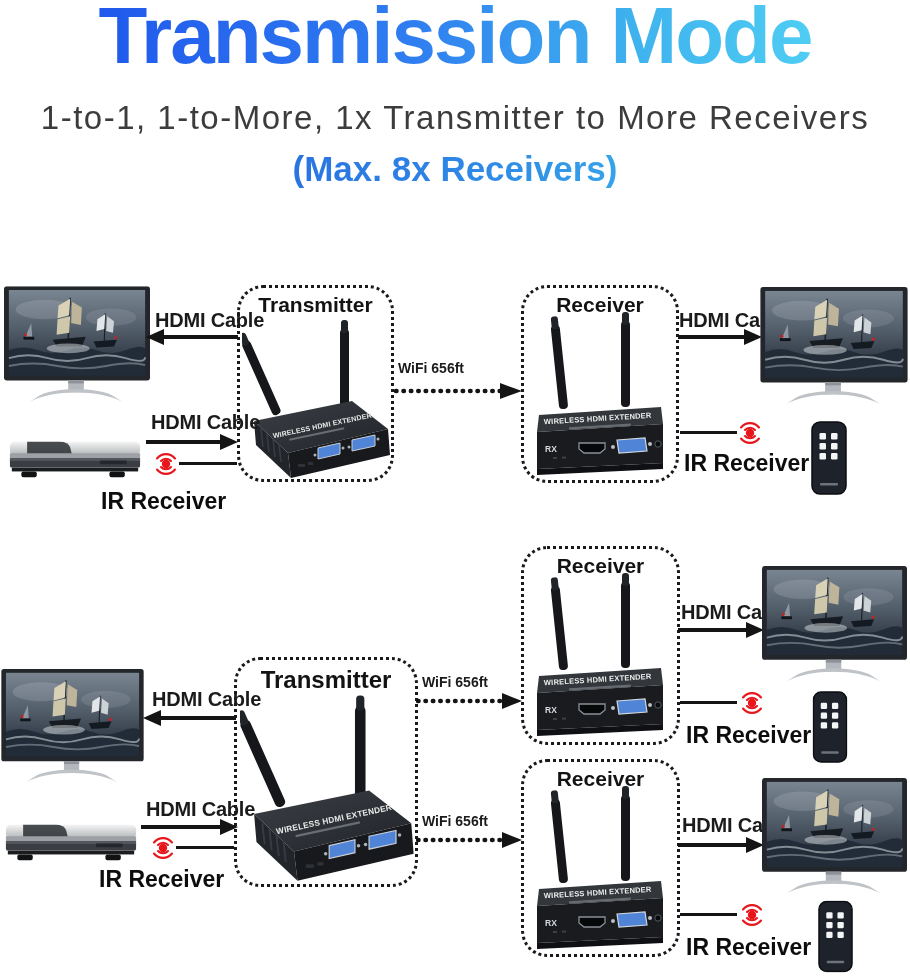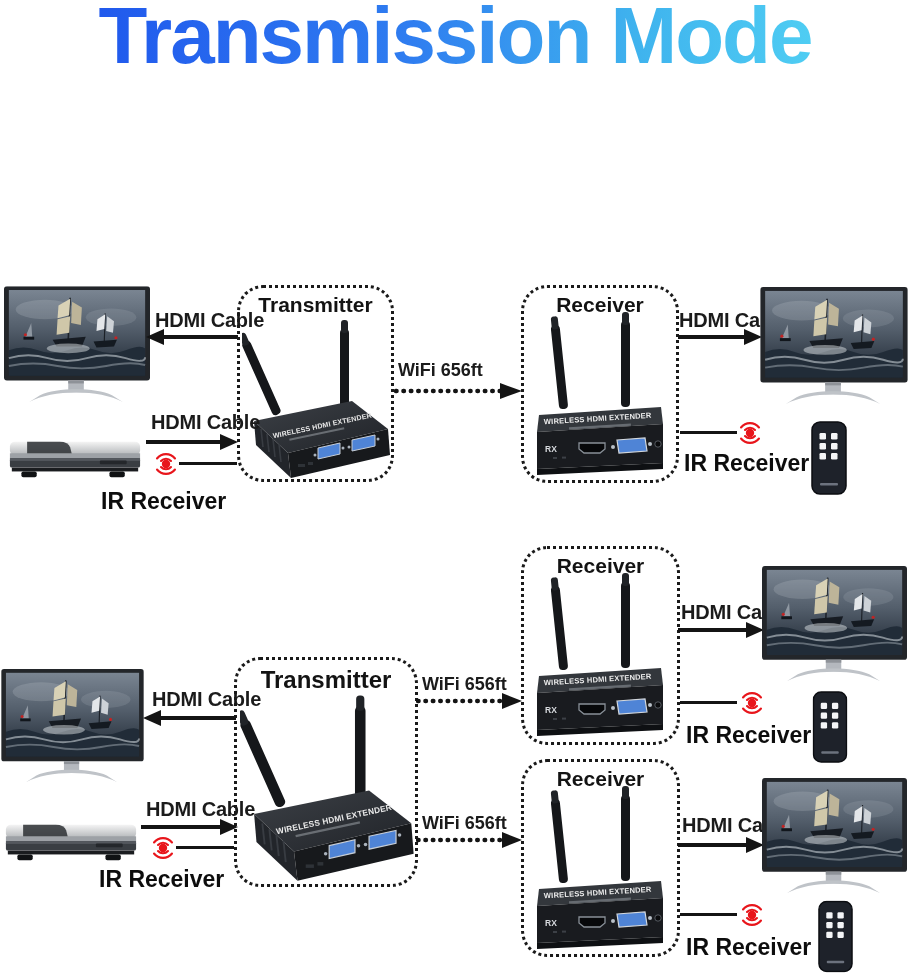--- a/index.html
+++ b/index.html
@@ -19,21 +19,21 @@
   .subtitle{top:99px;font-size:33px;font-weight:400;color:#3c3c3c;letter-spacing:1.5px;line-height:1.15;}
   .maxnote{
     top:149px;font-size:35px;font-weight:800;letter-spacing:0px;line-height:1.15;
     background:linear-gradient(90deg,#2356dd 5%,#2f8ce6 55%,#41d4f0 95%);
     -webkit-background-clip:text;background-clip:text;color:transparent;
   }
   .dbox{position:absolute;border:3.5px dotted #1a1a1a;border-radius:26px;box-sizing:border-box;}
   .nlbl{text-align:center;font-size:21px;font-weight:700;color:#131313;margin-top:5px;white-space:nowrap;}
   .nlbl.big{font-size:24px;margin-top:6px;}
   .hdmi{position:absolute;font-size:20px;font-weight:700;color:#1b1b1b;letter-spacing:-0.2px;white-space:nowrap;}
-  .wifi{position:absolute;font-size:18px;font-weight:600;color:#1b1b1b;white-space:nowrap;}
+  .wifi{position:absolute;font-size:14px;font-weight:600;color:#1b1b1b;white-space:nowrap;}
   .irlbl{position:absolute;font-size:23px;font-weight:700;color:#0d0d0d;white-space:nowrap;}
   .irline{position:absolute;height:3px;background:#141414;}
   svg.abs{display:block;}
 </style>
 </head>
 <body>
 
 <div class="canvas">
 
   <svg width="0" height="0" style="position:absolute" aria-hidden="true">
@@ -160,20 +160,22 @@
           <path d="M6,9.5 A11.5,11.5 0 0 1 24,9.5"></path>
           <path d="M10,12 A6.8,6.8 0 0 1 20,12"></path>
           <path d="M6,20.5 A11.5,11.5 0 0 0 24,20.5"></path>
           <path d="M10,18 A6.8,6.8 0 0 0 20,18"></path>
         </g>
       </symbol>
     </defs>
   </svg>
 
   <div class="ctr title">Transmission Mode</div>
+  <div class="ctr subtitle">1-to-1, 1-to-More, 1x Transmitter to More Receivers</div>
+  <div class="ctr maxnote">(Max. 8x Receivers)</div>
 
   <div class="layer">
 
     <svg class="abs" style="left:4px;top:286px" width="146" height="119" viewBox="0 0 150 122">
         <use href="#sym-monitor"></use>
       </svg>
 
     <div class="hdmi" style="left:155px;top:309px">HDMI Cable</div>
     <svg class="abs" style="left:146px;top:328px" width="92" height="18">
       <polygon points="18,1 0,9 18,17" fill="#141414"></polygon>

